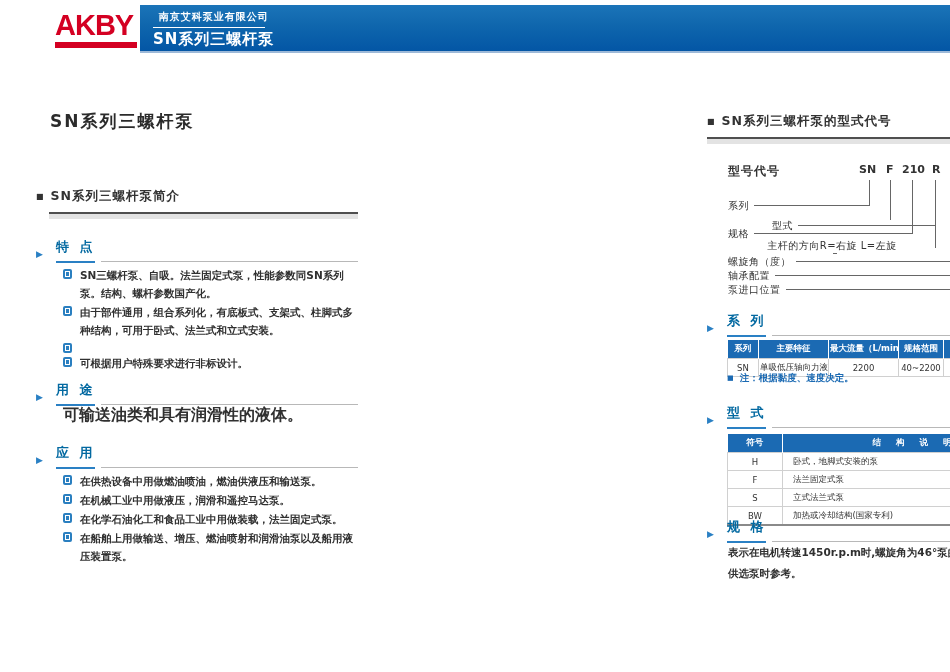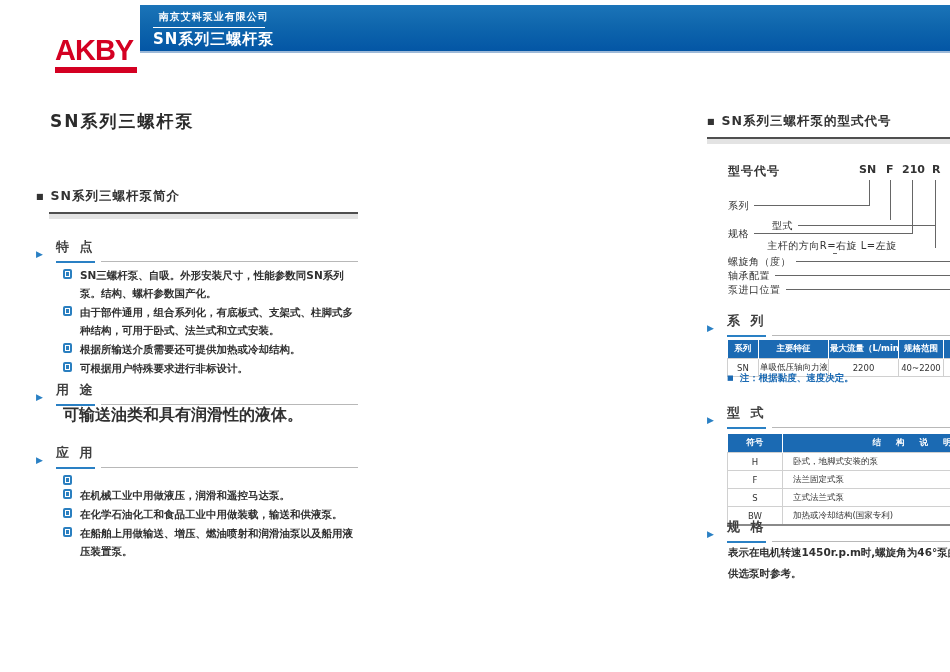--- a/index.html
+++ b/index.html
@@ -1,21 +1,21 @@
 <!DOCTYPE html>
 <html><head>
 <meta charset="utf-8">
 <style>
   html,body{margin:0;padding:0;}
   body{width:950px;height:672px;background:#ffffff;font-family:"DejaVu Sans","Liberation Sans",sans-serif;color:#333;}
   .page{position:relative;width:950px;height:672px;background:#fff;overflow:hidden;}
 
   
   .logo{position:absolute;left:55px;top:9px;width:84px;}
-  .logo-text{font-size:29px;font-weight:800;color:#d40022;letter-spacing:-1px;line-height:32px;font-family:"Liberation Sans",sans-serif;margin-top:25px;}
+  .logo-text{font-size:29px;font-weight:800;color:#d40022;letter-spacing:-1px;line-height:32px;font-family:"Liberation Sans",sans-serif;}
   .logo-bar{width:82px;height:6px;background:#d40022;margin-top:1px;}
   .banner{position:absolute;left:140px;top:5px;right:0;height:46px;
     background:linear-gradient(to bottom,#1b74b8 0%,#0f66ad 45%,#0356a5 100%);
     border-bottom:2px solid #9db9d8;text-align:center;}
   .banner-inner{position:absolute;left:13px;top:5px;}
   .banner-company{font-size:10px;font-weight:700;color:#fff;letter-spacing:1px;line-height:14px;}
   .banner-line{width:112px;height:1px;background:#fff;margin:3px 0 2px 0;}
   .banner-product{font-size:15px;font-weight:700;color:#fff;letter-spacing:1px;}
 
   
@@ -27,21 +27,21 @@
   
   .sec{position:absolute;left:0;right:0;}
   .sec-title{display:flex;align-items:center;font-size:12.5px;font-weight:600;color:#333;letter-spacing:1px;}
   .sq{font-size:8px;color:#333;margin-right:6px;line-height:1;}
   .sec-rule{margin-left:13px;margin-top:7px;border-top:2px solid #4f4f4f;height:5px;background:#e3e3e3;}
   .rcol .sec-rule{margin-left:0;}
 
   
   .sub{position:absolute;left:0;right:0;display:flex;align-items:flex-end;}
   .arrow{color:#2a80c4;font-size:9px;margin:0 13px 4px 0;line-height:1;}
-  .sub-label{font-size:13px;font-weight:600;color:#404040;letter-spacing:3px;border-bottom:2px solid #2a80c4;padding-bottom:5px;}
+  .sub-label{font-size:13px;font-weight:600;color:#0369a1;letter-spacing:3px;border-bottom:2px solid #2a80c4;padding-bottom:5px;}
   .sub-line{flex:1;border-bottom:1px solid #b8b8b8;margin-bottom:1px;margin-left:6px;}
 
   
   .blist{position:absolute;left:27px;right:0;}
   .bitem{display:flex;margin-bottom:1px;}
   .bico{flex:none;width:9px;height:10px;background:#2a7fc0;border-radius:2px;margin:3px 8px 0 0;}
   .bico::after{content:"";display:block;width:3px;height:4px;border:1px solid #ffffff;margin:2px auto 0 auto;}
   .btext{font-size:10.5px;font-weight:600;line-height:18px;color:#303030;}
   .para{position:absolute;left:27px;right:0;font-size:16px;font-weight:600;line-height:18px;color:#303030;}
 
@@ -98,29 +98,28 @@
 
     <div class="sub" style="top:138px;">
       <span class="arrow">▶</span>
       <span class="sub-label">特 点</span>
       <span class="sub-line"></span>
     </div>
 
     <div class="blist" style="top:166px;">
       <div class="bitem">
         <span class="bico"></span>
-        <span class="btext">SN三螺杆泵、自吸。外形安装尺寸，性能参数同SN系列泵。结构、螺杆参数国产化。</span>
+        <span class="btext">SN三螺杆泵、自吸。法兰固定式泵，性能参数同SN系列泵。结构、螺杆参数国产化。</span>
       </div>
       <div class="bitem">
         <span class="bico"></span>
         <span class="btext">由于部件通用，组合系列化，有底板式、支架式、柱脚式多种结构，可用于卧式、法兰式和立式安装。</span>
       </div>
       <div class="bitem">
         <span class="bico"></span>
-        <span class="btext">根据所输送介质需要还可提供加热或冷却结构。</span>
       </div>
       <div class="bitem">
         <span class="bico"></span>
         <span class="btext">可根据用户特殊要求进行非标设计。</span>
       </div>
     </div>
 
     <div class="sub" style="top:281px;">
       <span class="arrow">▶</span>
       <span class="sub-label">用 途</span>
@@ -131,28 +130,29 @@
 
     <div class="sub" style="top:344px;">
       <span class="arrow">▶</span>
       <span class="sub-label">应 用</span>
       <span class="sub-line"></span>
     </div>
 
     <div class="blist" style="top:372px;">
       <div class="bitem">
         <span class="bico"></span>
+        <span class="btext">在供热设备中用做燃油喷油，燃油供液压和输送泵。</span>
       </div>
       <div class="bitem">
         <span class="bico"></span>
         <span class="btext">在机械工业中用做液压，润滑和遥控马达泵。</span>
       </div>
       <div class="bitem">
         <span class="bico"></span>
-        <span class="btext">在化学石油化工和食品工业中用做装载，输送和供液泵。</span>
+        <span class="btext">在化学石油化工和食品工业中用做装载，法兰固定式泵。</span>
       </div>
       <div class="bitem">
         <span class="bico"></span>
         <span class="btext">在船舶上用做输送、增压、燃油喷射和润滑油泵以及船用液压装置泵。</span>
       </div>
     </div>
 
   </div>
 
   <div class="rcol">

